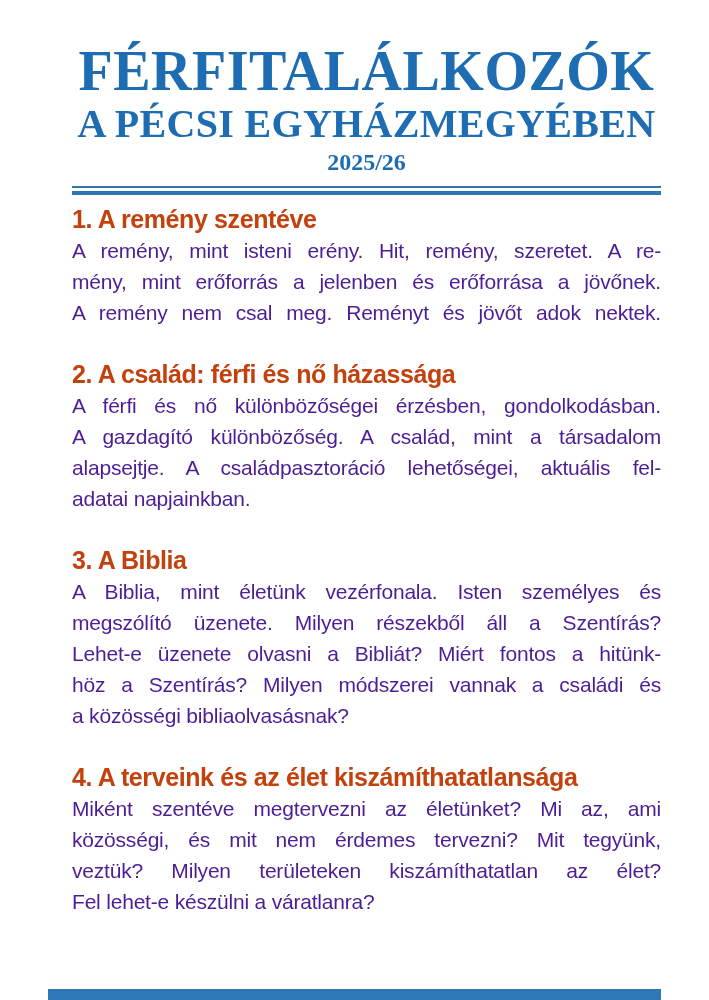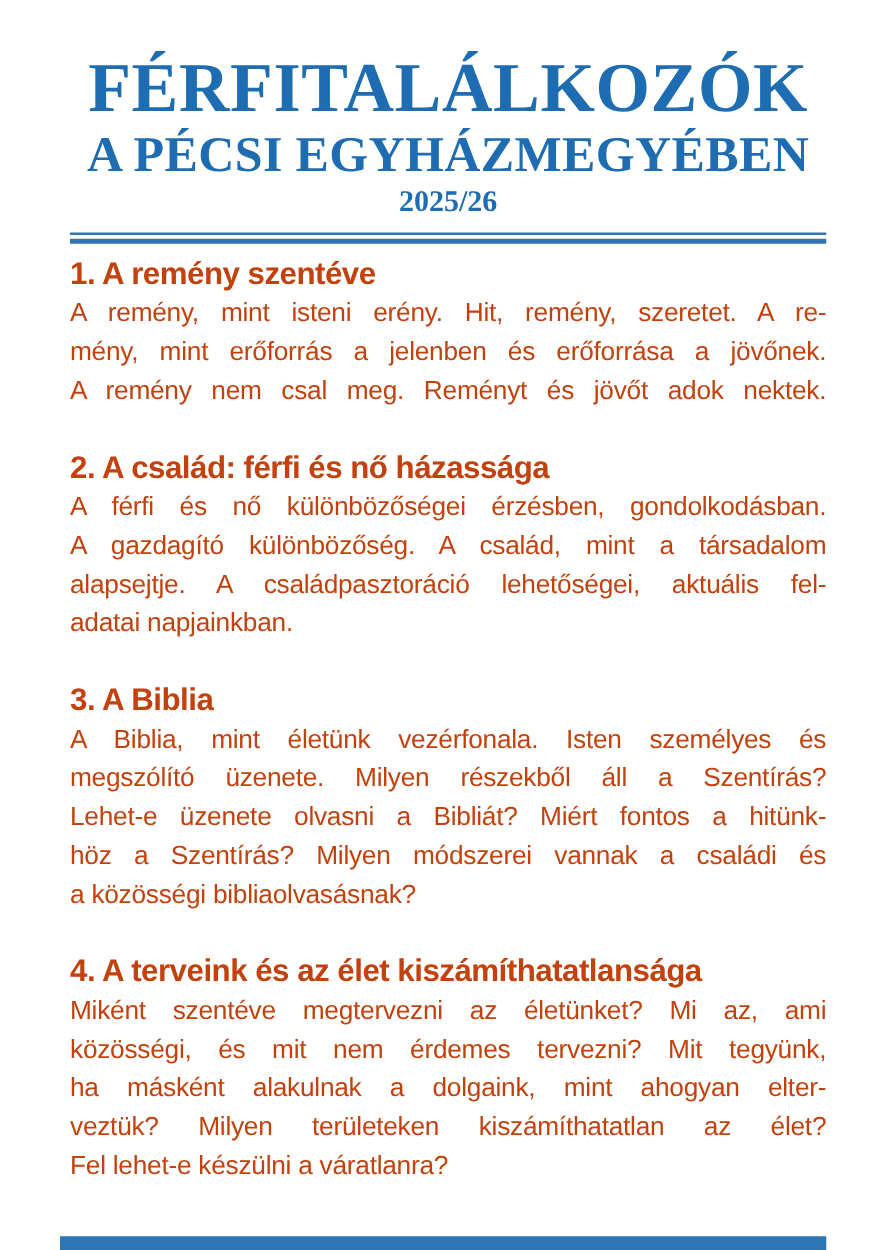--- a/index.html
+++ b/index.html
@@ -5,21 +5,21 @@
   html, body { margin: 0; padding: 0; }
   body {
     width: 709px; height: 1000px;
     background: #ffffff;
     position: relative;
     overflow: hidden;
     font-family: "Liberation Sans", sans-serif;
   }
   .page {
     position: absolute; inset: 0;
-    padding: 40px 48px 0 56px;
+    padding: 40px 48px 0 72px;
     box-sizing: border-box;
   }
   
   .flyer-header {
     text-align: center;
     color: #1e6cb2;
     font-family: "Liberation Serif", serif;
     font-weight: 700;
   }
   .title-line-1 {
@@ -53,21 +53,21 @@
     margin: 0;
     font-size: 25px;
     line-height: 31px;
     font-weight: 700;
     color: #c2410c;
     letter-spacing: -0.4px;
   }
   .body-line {
     font-size: 21px;
     line-height: 31px;
-    color: #c2410c;
+    color: #4c1d95;
     letter-spacing: -0.2px;
     text-align: justify;
     text-align-last: justify;
   }
   .body-line.last-left { text-align-last: left; }
   
   .bottom-rule {
     position: absolute;
     left: 48px; right: 48px; bottom: 0;
     height: 11px;
@@ -105,21 +105,20 @@
         <div class="body-line">A Biblia, mint életünk vezérfonala. Isten személyes és</div>
         <div class="body-line">megszólító üzenete. Milyen részekből áll a Szentírás?</div>
         <div class="body-line">Lehet-e üzenete olvasni a Bibliát? Miért fontos a hitünk-</div>
         <div class="body-line">höz a Szentírás? Milyen módszerei vannak a családi és</div>
         <div class="body-line last-left">a közösségi bibliaolvasásnak?</div>
       </section>
       <section class="agenda-section">
         <h2 class="section-heading">4. A terveink és az élet kiszámíthatatlansága</h2>
         <div class="body-line">Miként szentéve megtervezni az életünket? Mi az, ami</div>
         <div class="body-line">közösségi, és mit nem érdemes tervezni? Mit tegyünk,</div>
-        <div class="body-line">ha másként alakulnak a dolgaink, mint ahogyan elter-</div>
         <div class="body-line">veztük? Milyen területeken kiszámíthatatlan az élet?</div>
         <div class="body-line last-left">Fel lehet-e készülni a váratlanra?</div>
       </section>
     </main>
 
 </div>
 
 <div class="bottom-rule"></div>
 
 </body></html>

